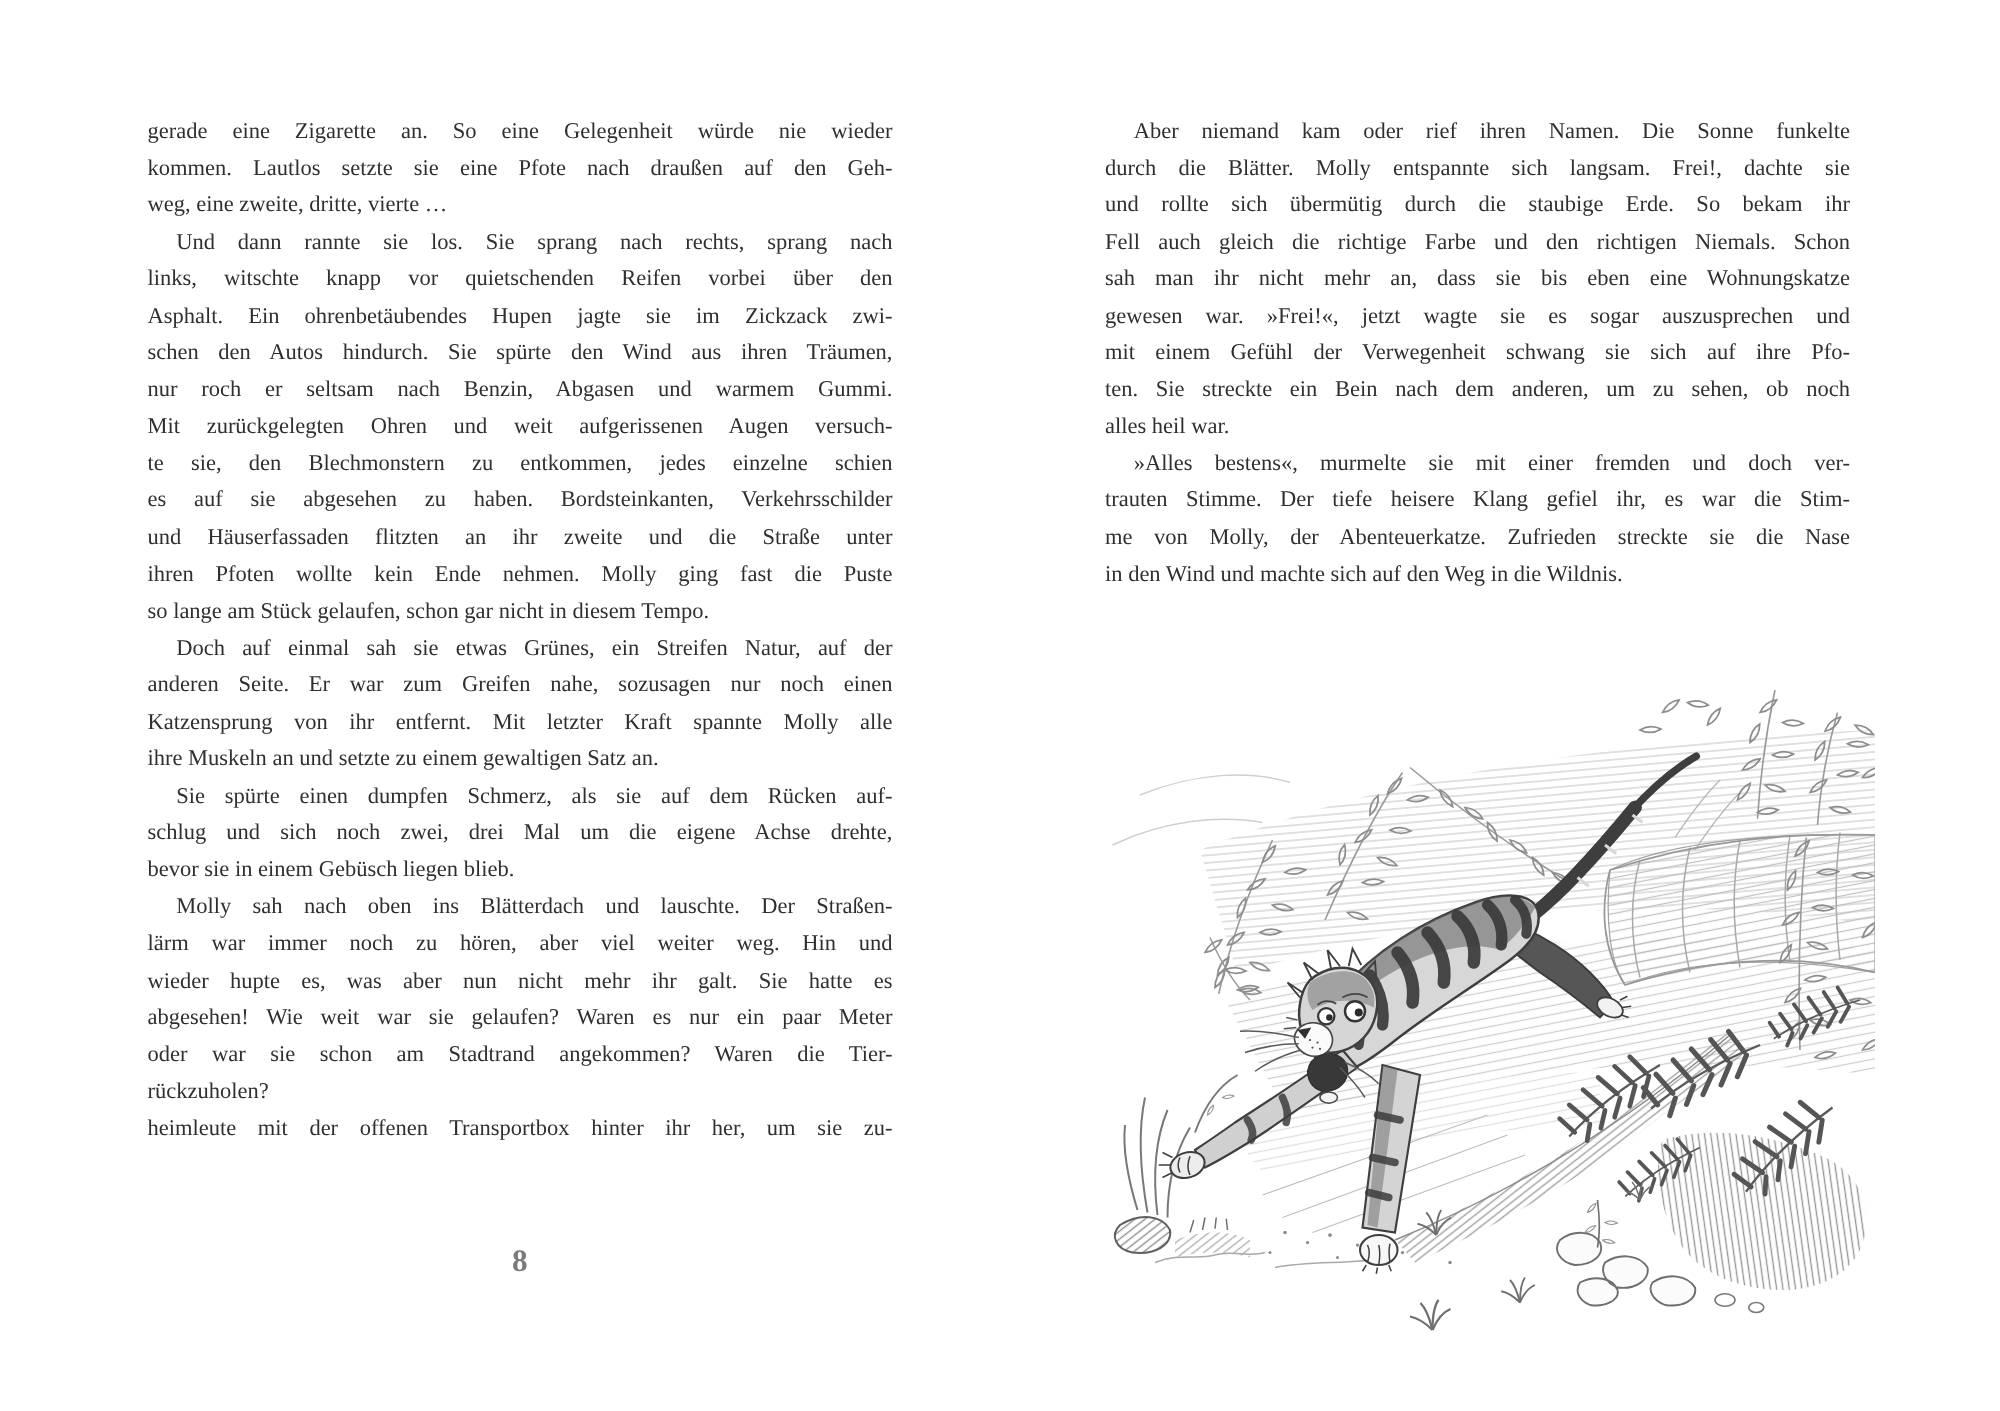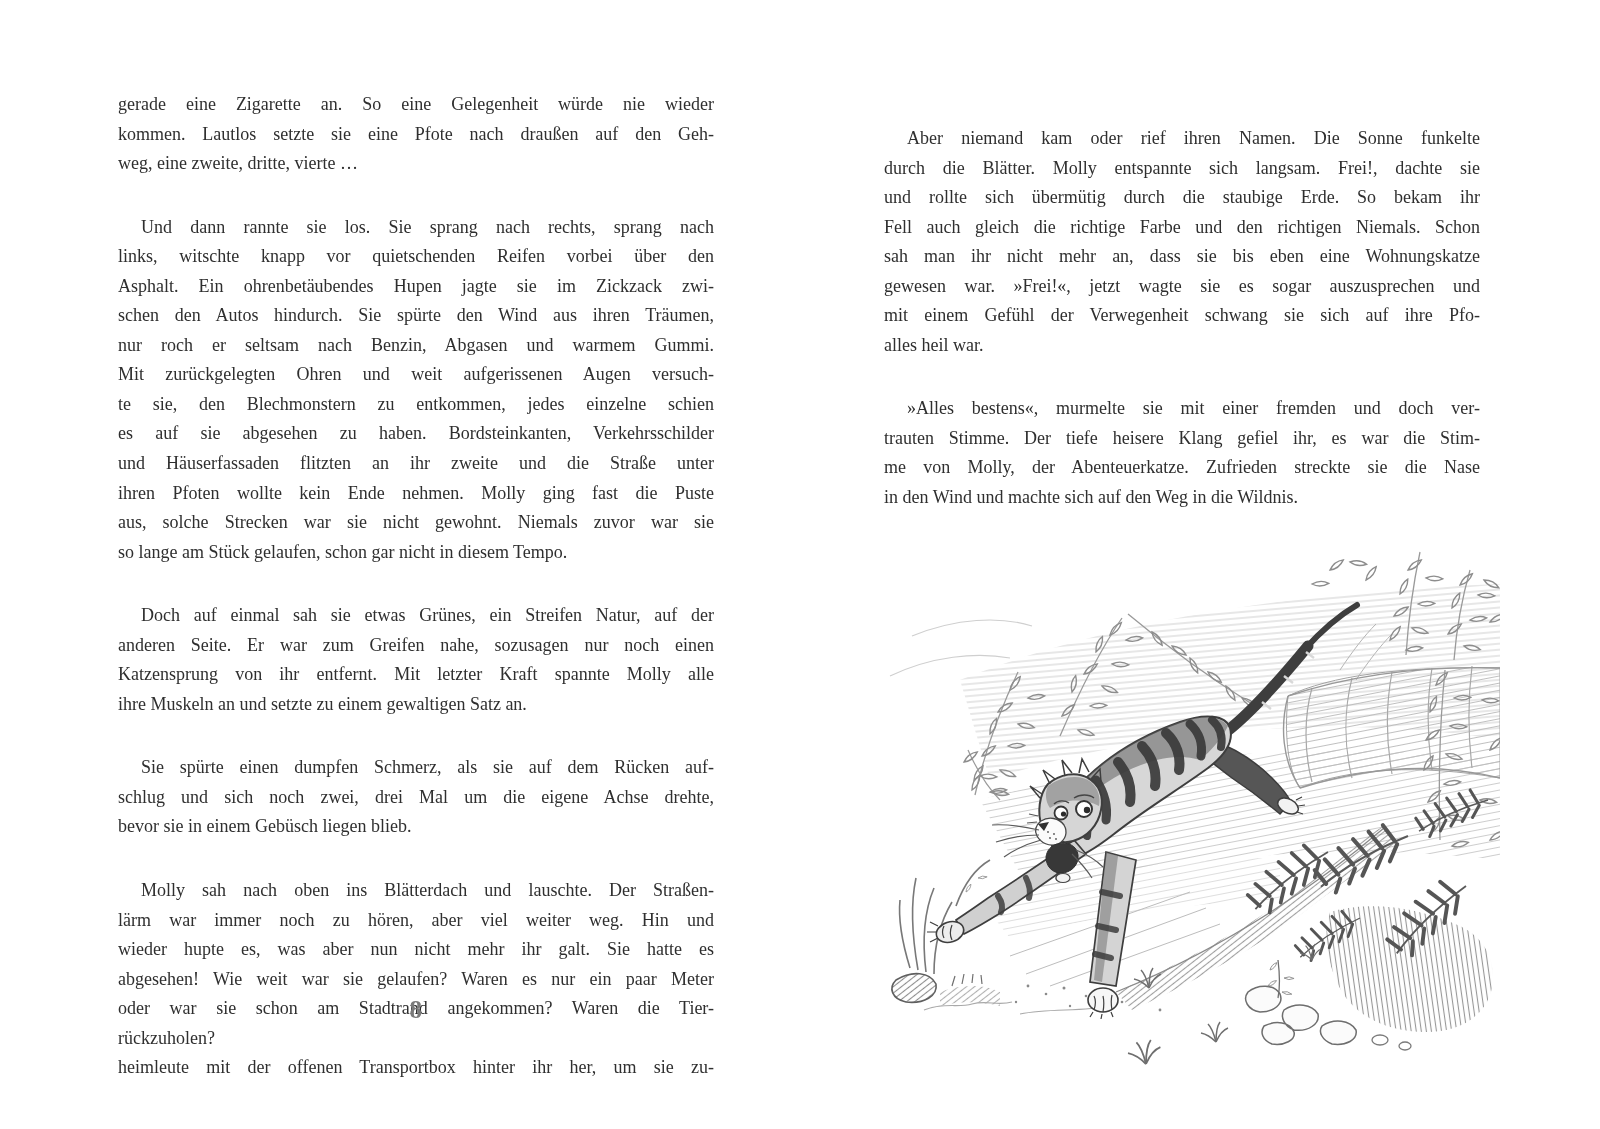--- a/index.html
+++ b/index.html
@@ -26,21 +26,21 @@
     text-align:justify;
     -moz-text-align-last:justify;
     text-align-last:justify;
     white-space:normal;
     height:29.55px;overflow:visible;
   }
   .line.end{
     text-align-last:left;
     -moz-text-align-last:left;
   }
-  .line.indent{text-indent:23px;margin-top:34px;}
+  .line.indent{text-indent:23px;}
   .page-number{
     position:absolute;left:118px;top:996px;width:596px;
     text-align:center;font-size:25px;font-weight:700;
     color:var(--pagenum);letter-spacing:.5px;
   }
   .illustration{
     position:absolute;left:860px;top:540px;width:640px;height:560px;
   }
 </style>
 </head>
@@ -54,21 +54,20 @@
     <div class="line indent">Und dann rannte sie los. Sie sprang nach rechts, sprang nach</div>
     <div class="line">links, witschte knapp vor quietschenden Reifen vorbei über den</div>
     <div class="line">Asphalt. Ein ohrenbetäubendes Hupen jagte sie im Zickzack zwi-</div>
     <div class="line">schen den Autos hindurch. Sie spürte den Wind aus ihren Träumen,</div>
     <div class="line">nur roch er seltsam nach Benzin, Abgasen und warmem Gummi.</div>
     <div class="line">Mit zurückgelegten Ohren und weit aufgerissenen Augen versuch-</div>
     <div class="line">te sie, den Blechmonstern zu entkommen, jedes einzelne schien</div>
     <div class="line">es auf sie abgesehen zu haben. Bordsteinkanten, Verkehrsschilder</div>
     <div class="line">und Häuserfassaden flitzten an ihr zweite und die Straße unter</div>
     <div class="line">ihren Pfoten wollte kein Ende nehmen. Molly ging fast die Puste</div>
-    <div class="line">aus, solche Strecken war sie nicht gewohnt. Niemals zuvor war sie</div>
     <div class="line end">so lange am Stück gelaufen, schon gar nicht in diesem Tempo.</div>
     <div class="line indent">Doch auf einmal sah sie etwas Grünes, ein Streifen Natur, auf der</div>
     <div class="line">anderen Seite. Er war zum Greifen nahe, sozusagen nur noch einen</div>
     <div class="line">Katzensprung von ihr entfernt. Mit letzter Kraft spannte Molly alle</div>
     <div class="line end">ihre Muskeln an und setzte zu einem gewaltigen Satz an.</div>
     <div class="line indent">Sie spürte einen dumpfen Schmerz, als sie auf dem Rücken auf-</div>
     <div class="line">schlug und sich noch zwei, drei Mal um die eigene Achse drehte,</div>
     <div class="line end">bevor sie in einem Gebüsch liegen blieb.</div>
     <div class="line indent">Molly sah nach oben ins Blätterdach und lauschte. Der Straßen-</div>
     <div class="line">lärm war immer noch zu hören, aber viel weiter weg. Hin und</div>
@@ -83,20 +82,21 @@
 
 <div id="right-col" class="text-column">
 
 <div class="line indent">Aber niemand kam oder rief ihren Namen. Die Sonne funkelte</div>
     <div class="line">durch die Blätter. Molly entspannte sich langsam. Frei!, dachte sie</div>
     <div class="line">und rollte sich übermütig durch die staubige Erde. So bekam ihr</div>
     <div class="line">Fell auch gleich die richtige Farbe und den richtigen Niemals. Schon</div>
     <div class="line">sah man ihr nicht mehr an, dass sie bis eben eine Wohnungskatze</div>
     <div class="line">gewesen war. »Frei!«, jetzt wagte sie es sogar auszusprechen und</div>
     <div class="line">mit einem Gefühl der Verwegenheit schwang sie sich auf ihre Pfo-</div>
+    <div class="line">ten. Sie streckte ein Bein nach dem anderen, um zu sehen, ob noch</div>
     <div class="line end">alles heil war.</div>
     <div class="line indent">»Alles bestens«, murmelte sie mit einer fremden und doch ver-</div>
     <div class="line">trauten Stimme. Der tiefe heisere Klang gefiel ihr, es war die Stim-</div>
     <div class="line">me von Molly, der Abenteuerkatze. Zufrieden streckte sie die Nase</div>
     <div class="line end">in den Wind und machte sich auf den Weg in die Wildnis.</div>
   </div>
 
 <svg class="illustration" role="img" viewBox="0 0 640 560" xmlns="http://www.w3.org/2000/svg" aria-label="Pencil sketch of a startled tabby cat bounding down a sandy bank past a fallen log, among hanging leaf sprays, ferns, grass tufts and stones">
   <defs>
     <pattern id="hA" width="6" height="6" patternUnits="userSpaceOnUse" patternTransform="rotate(-5)">

